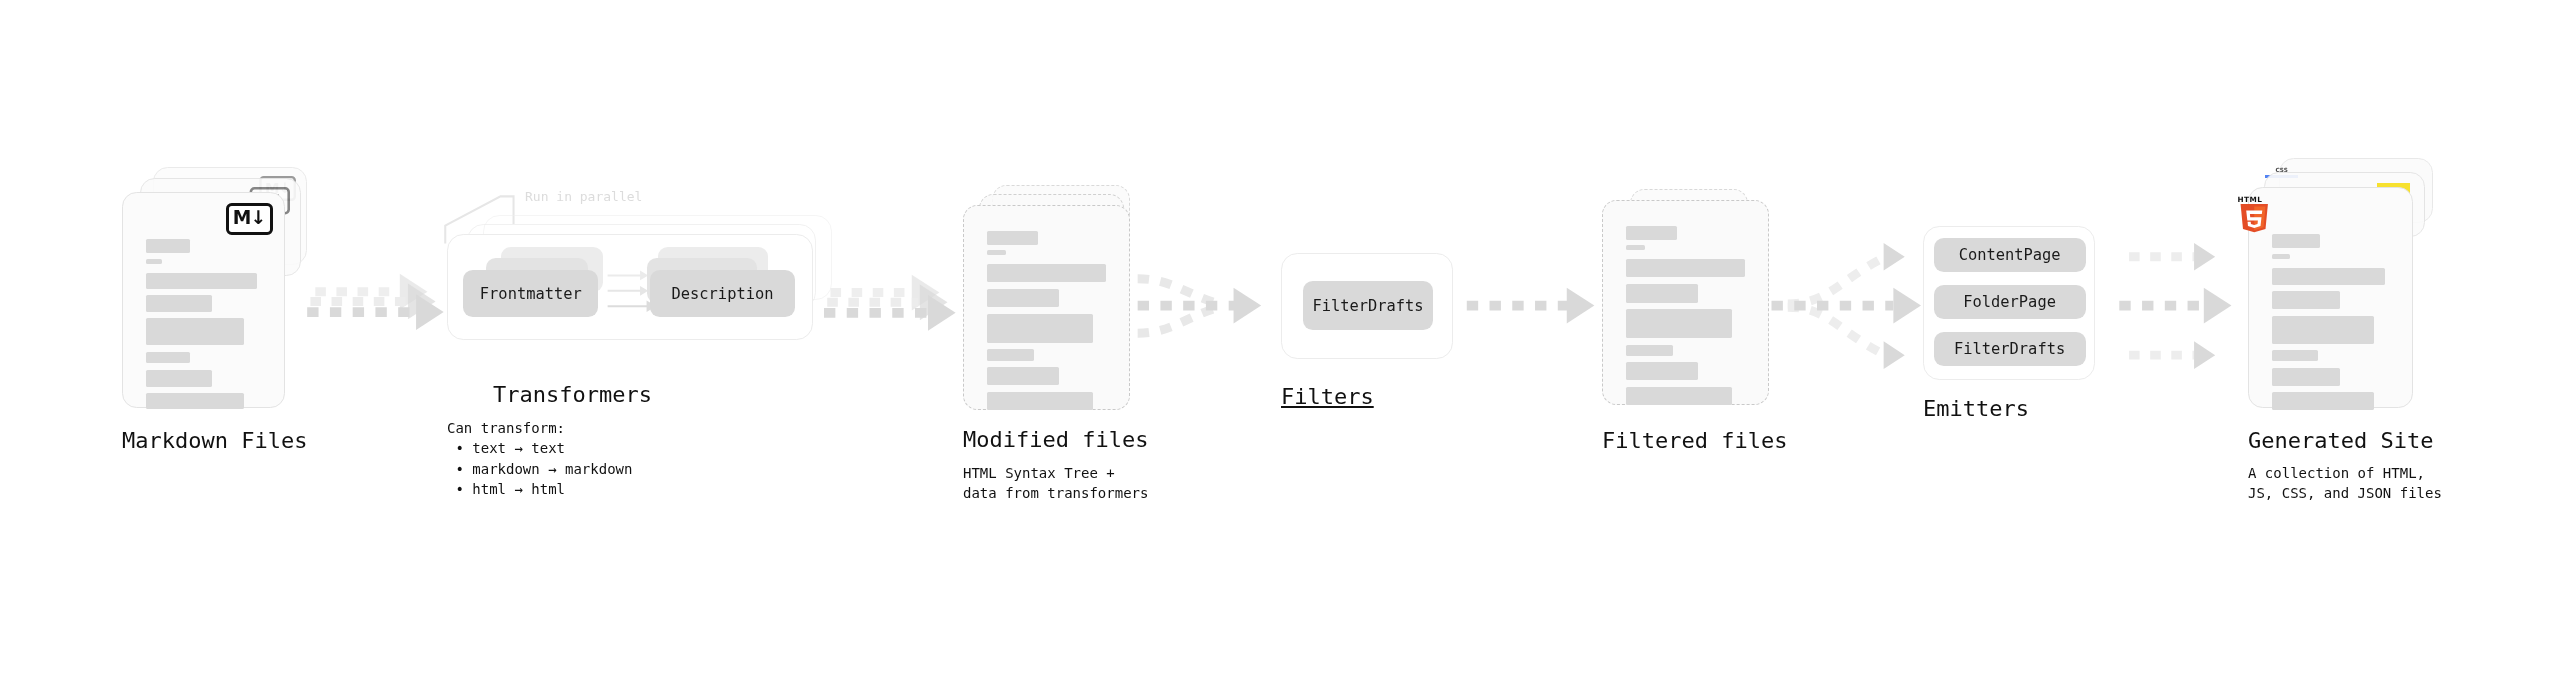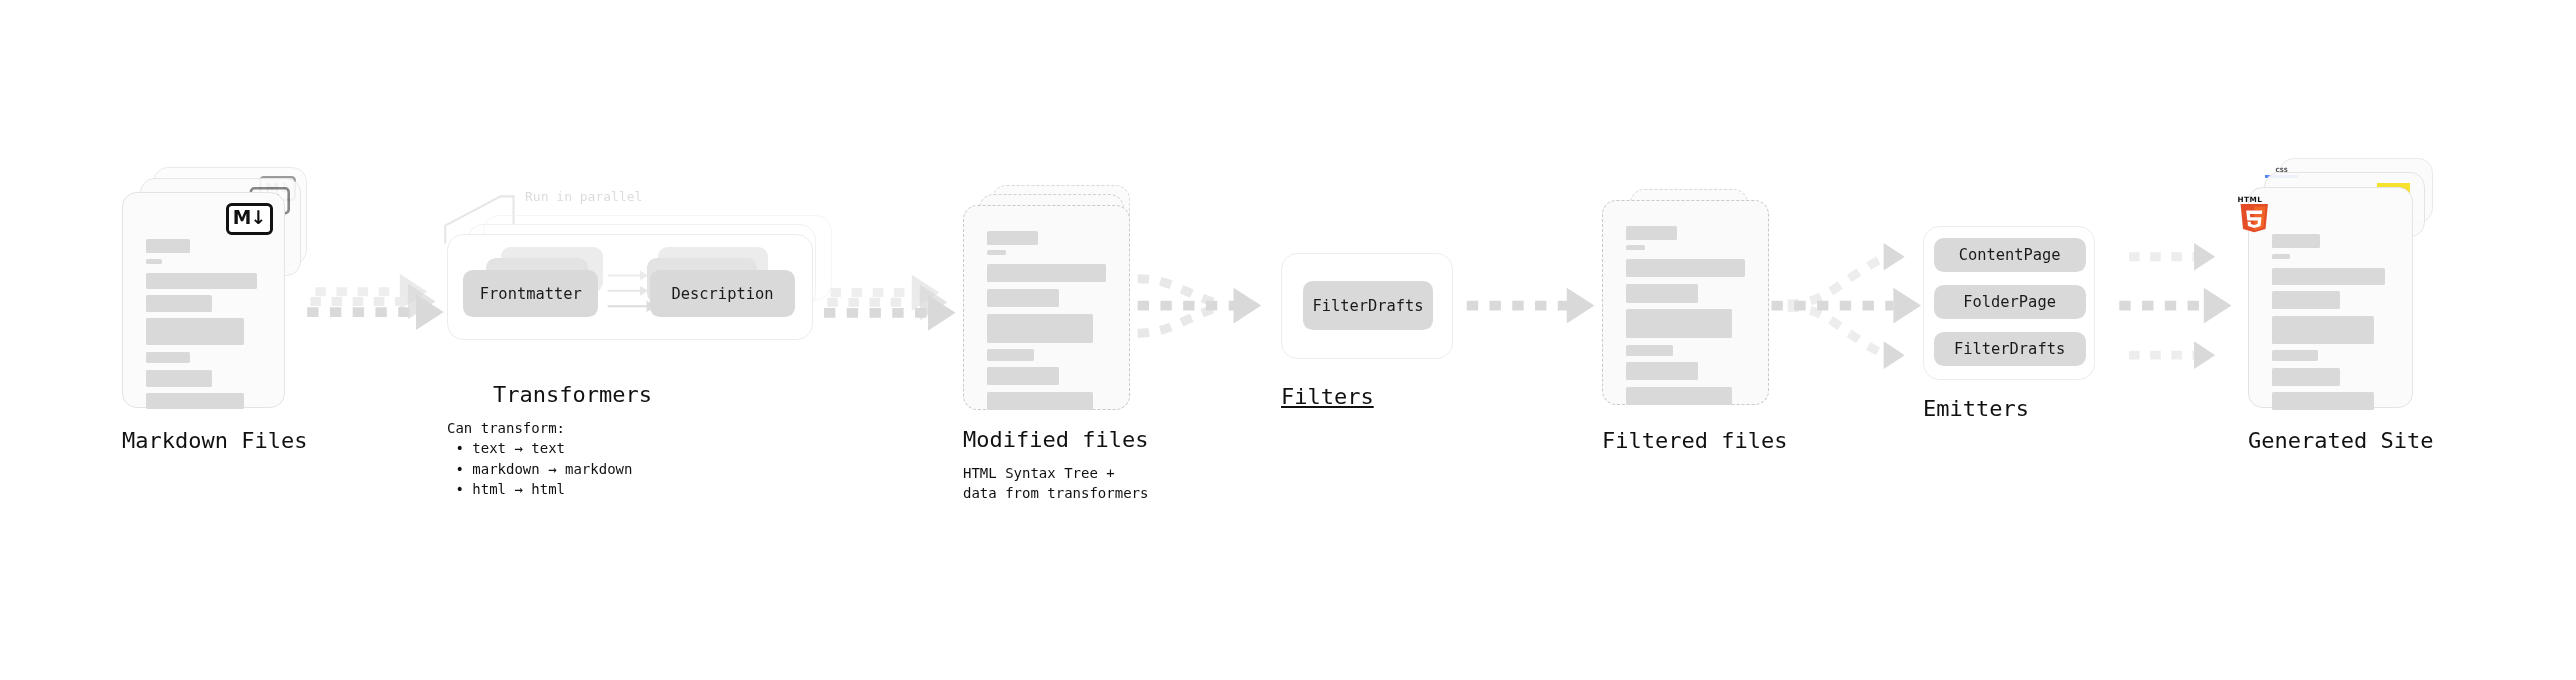--- a/index.html
+++ b/index.html
@@ -292,15 +292,17 @@
           <div class="bar" style="width:68px;height:18px;margin-bottom:6.5px;"></div>
           <div class="bar" style="width:102px;height:28px;margin-bottom:6.5px;"></div>
           <div class="bar" style="width:46px;height:11.4px;margin-bottom:6.5px;"></div>
           <div class="bar" style="width:68px;height:18px;margin-bottom:6.5px;"></div>
           <div class="bar" style="width:102px;height:18px;"></div>
         </div>
       </div>
     </div>
   </div>
   <div class="title" style="left:2248px;top:428px;">Generated Site</div>
+  <div class="sub" style="left:2248px;top:463px;">A collection of HTML,
+JS, CSS, and JSON files</div>
 
 </div>
 
 
 </body></html>

